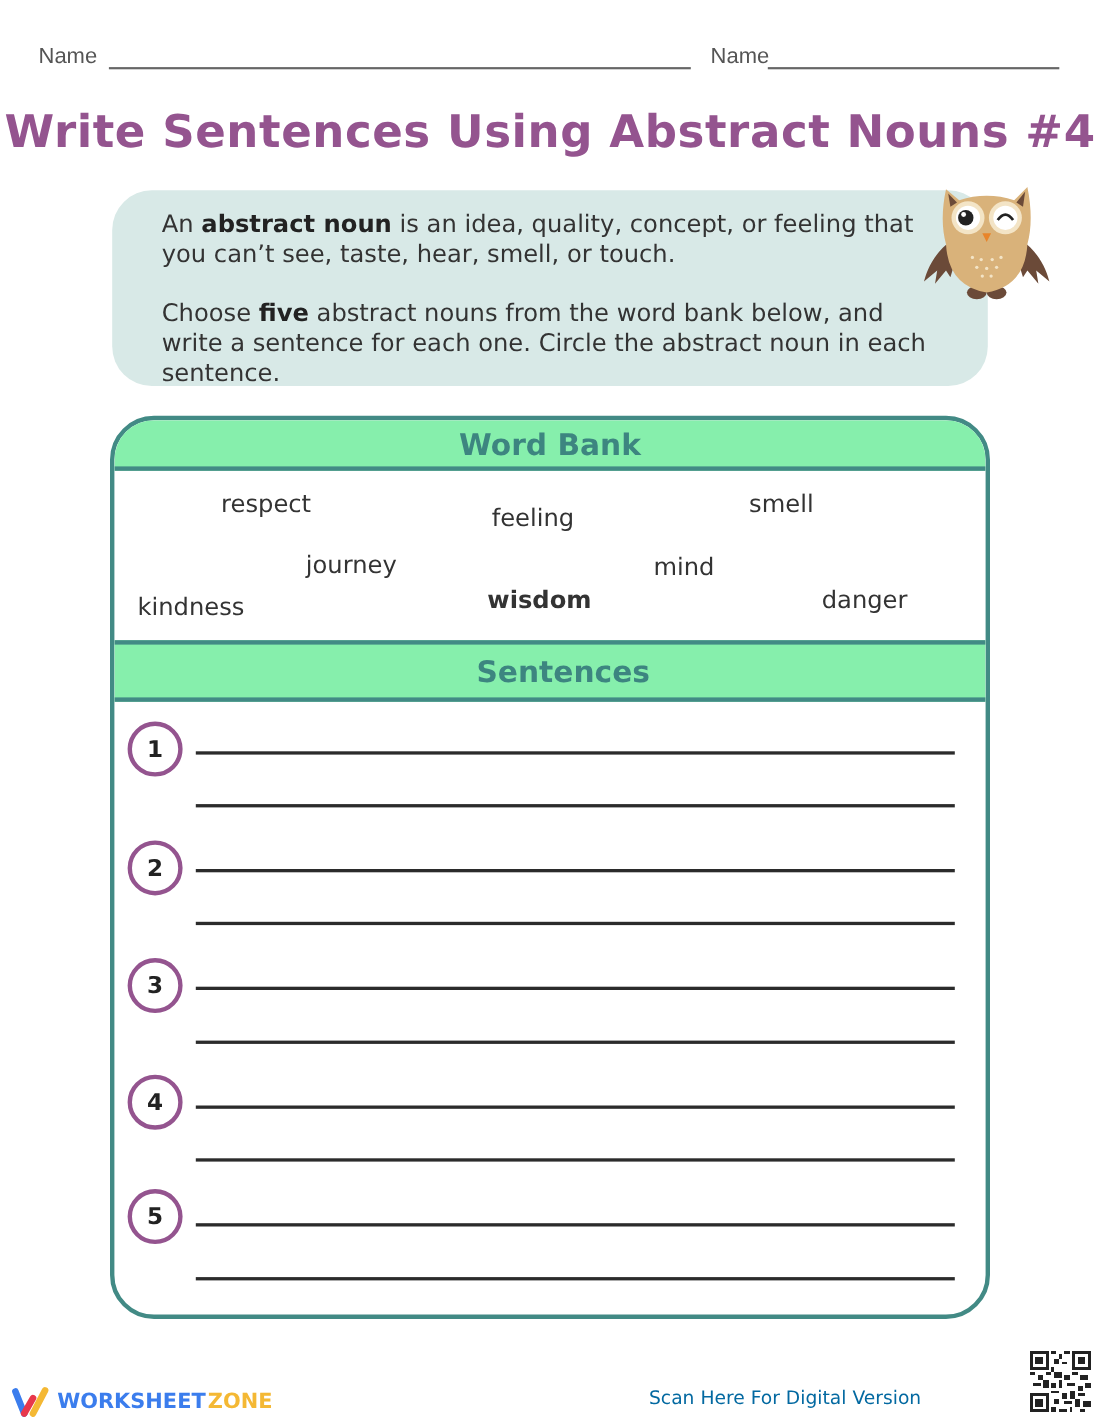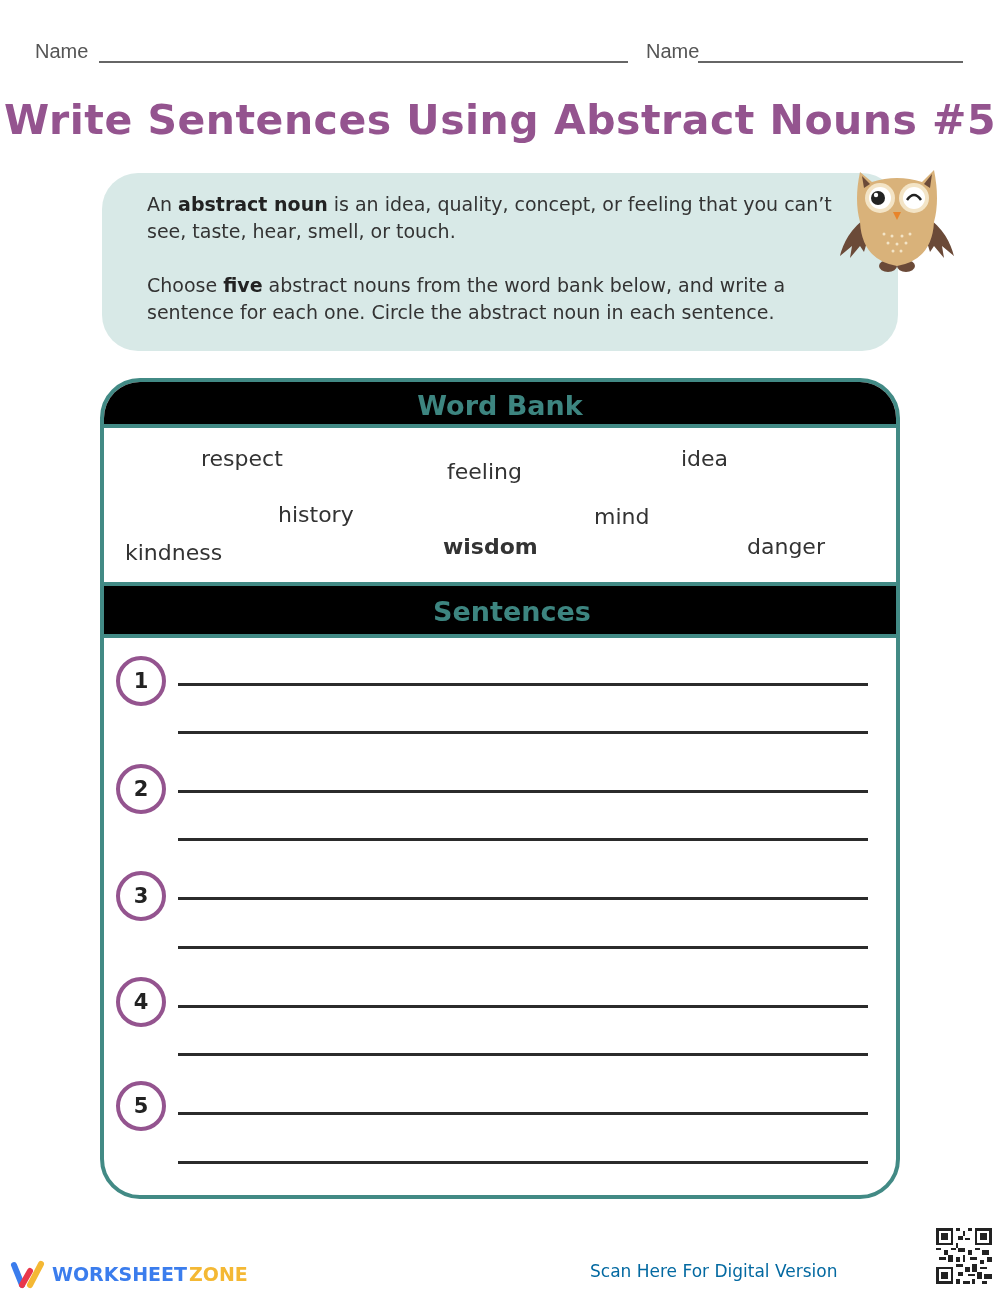--- a/index.html
+++ b/index.html
@@ -5,28 +5,28 @@
   * { box-sizing: border-box; margin: 0; padding: 0; }
   html, body { width: 1000px; height: 1294px; background: #ffffff; overflow: hidden; }
   body { position: relative; font-family: "DejaVu Sans", sans-serif; color: #333; }
 
   .name-row { position: absolute; top: 40px; left: 35px; right: 37px; height: 26px; font-family: "Liberation Sans", sans-serif; font-size: 20px; color: #555; text-decoration: underline; }
   .name-row .lbl { position: absolute; top: 0; }
   .name-row .line { position: absolute; top: 21px; height: 1.5px; background: #666; }
 
   .title { position: absolute; top: 96px; left: 0; width: 1000px; text-align: center; font-family: "DejaVu Sans", sans-serif; font-weight: bold; font-size: 41px; color: #94548f; letter-spacing: 0.5px; }
 
-  .intro { position: absolute; top: 173px; left: 102px; width: 796px; height: 178px; background: #d8e9e7; border-radius: 36px; padding: 18px 40px 0 45px; font-family: "DejaVu Sans", sans-serif; font-size: 19px; line-height: 27px; color: #333; }
+  .intro { position: absolute; top: 173px; left: 102px; width: 796px; height: 178px; background: #d8e9e7; border-radius: 36px; padding: 18px 40px 0 45px; font-family: "DejaVu Sans", sans-serif; font-size: 22px; line-height: 27px; color: #333; }
   .intro p { margin-bottom: 27px; }
   .intro b { font-weight: bold; color: #222; }
 
   .owl { position: absolute; top: 160px; left: 838px; width: 118px; height: 120px; }
 
   .box { position: absolute; top: 378px; left: 100px; width: 800px; height: 821px; border: 4px solid #428a85; border-radius: 40px; overflow: hidden; background: #fff; }
-  .box-head { position: absolute; left: 0; right: 0; background: #000000; text-align: center; font-family: "DejaVu Sans", sans-serif; font-weight: bold; font-size: 27px; color: #3d8580; }
+  .box-head { position: absolute; left: 0; right: 0; background: #86efac; text-align: center; font-family: "DejaVu Sans", sans-serif; font-weight: bold; font-size: 27px; color: #3d8580; }
   .box-head.wb { top: 0; height: 46px; line-height: 48px; border-bottom: 4px solid #428a85; }
   .box-head.st { top: 200px; height: 56px; line-height: 52px; border-top: 4px solid #428a85; border-bottom: 4px solid #428a85; padding-left: 24px; }
 
   .word { position: absolute; font-family: "DejaVu Sans", sans-serif; font-size: 22px; color: #333; }
 
   .num { position: absolute; left: 12px; width: 50px; height: 50px; border: 4px solid #94548f; border-radius: 50%; text-align: center; line-height: 42px; font-family: "DejaVu Sans", sans-serif; font-weight: bold; font-size: 21px; color: #222; background: #fff; }
   .wline { position: absolute; left: 74px; width: 690px; height: 3px; background: #2b2b2b; }
 
   .logo { position: absolute; left: 10px; top: 1258px; height: 32px; display: flex; align-items: center; }
   .logo .txt { font-family: "DejaVu Sans", sans-serif; font-weight: bold; font-size: 19px; margin-left: 6px; }
@@ -39,21 +39,21 @@
 </head>
 <body>
 
 <div class="name-row">
   <span class="lbl" style="left:0;">Name</span>
   <div class="line" style="left:64px; width:529px;"></div>
   <span class="lbl" style="left:611px;">Name</span>
   <div class="line" style="left:663px; width:265px;"></div>
 </div>
 
-<h1 class="title">Write Sentences Using Abstract Nouns #5</h1>
+<h1 class="title">Write Sentences Using Abstract Nouns #4</h1>
 
 <div class="intro">
   <p><span>An </span><b>abstract noun</b><span> is an idea, quality, concept, or feeling that you can’t see, taste, hear, smell, or touch.</span></p>
   <p><span>Choose </span><b>five</b><span> abstract nouns from the word bank below, and write a sentence for each one. Circle the abstract noun in each sentence.</span></p>
 </div>
 
 <svg class="owl" viewBox="0 0 118 120">
 
   <path d="M28 58 C10 70 4 88 2 96 L14 86 L12 98 L22 86 L26 92 C30 80 32 70 30 60 Z" fill="#6b4a38"></path>
   <path d="M90 58 C108 70 114 88 116 96 L104 86 L106 98 L96 86 L92 92 C88 80 86 70 88 60 Z" fill="#6b4a38"></path>
@@ -87,22 +87,22 @@
       <circle cx="63" cy="91" r="1.5"></circle>
   </g>
 </svg>
 
 <div class="box">
   <div class="box-head wb">Word Bank</div>
 
   <div>
     <span class="word" style="left:97px; top:64px;">respect</span>
     <span class="word" style="left:343px; top:77px;">feeling</span>
-    <span class="word" style="left:577px; top:64px;">idea</span>
-    <span class="word" style="left:174px; top:120px;">history</span>
+    <span class="word" style="left:577px; top:64px;">smell</span>
+    <span class="word" style="left:174px; top:120px;">journey</span>
     <span class="word" style="left:490px; top:122px;">mind</span>
     <span class="word" style="left:21px; top:158px;">kindness</span>
     <span class="word" style="left:339px; top:152px;font-weight:bold;">wisdom</span>
     <span class="word" style="left:643px; top:152px;">danger</span>
   </div>
 
   <div class="box-head st">Sentences</div>
 
   <div>
     <div>

